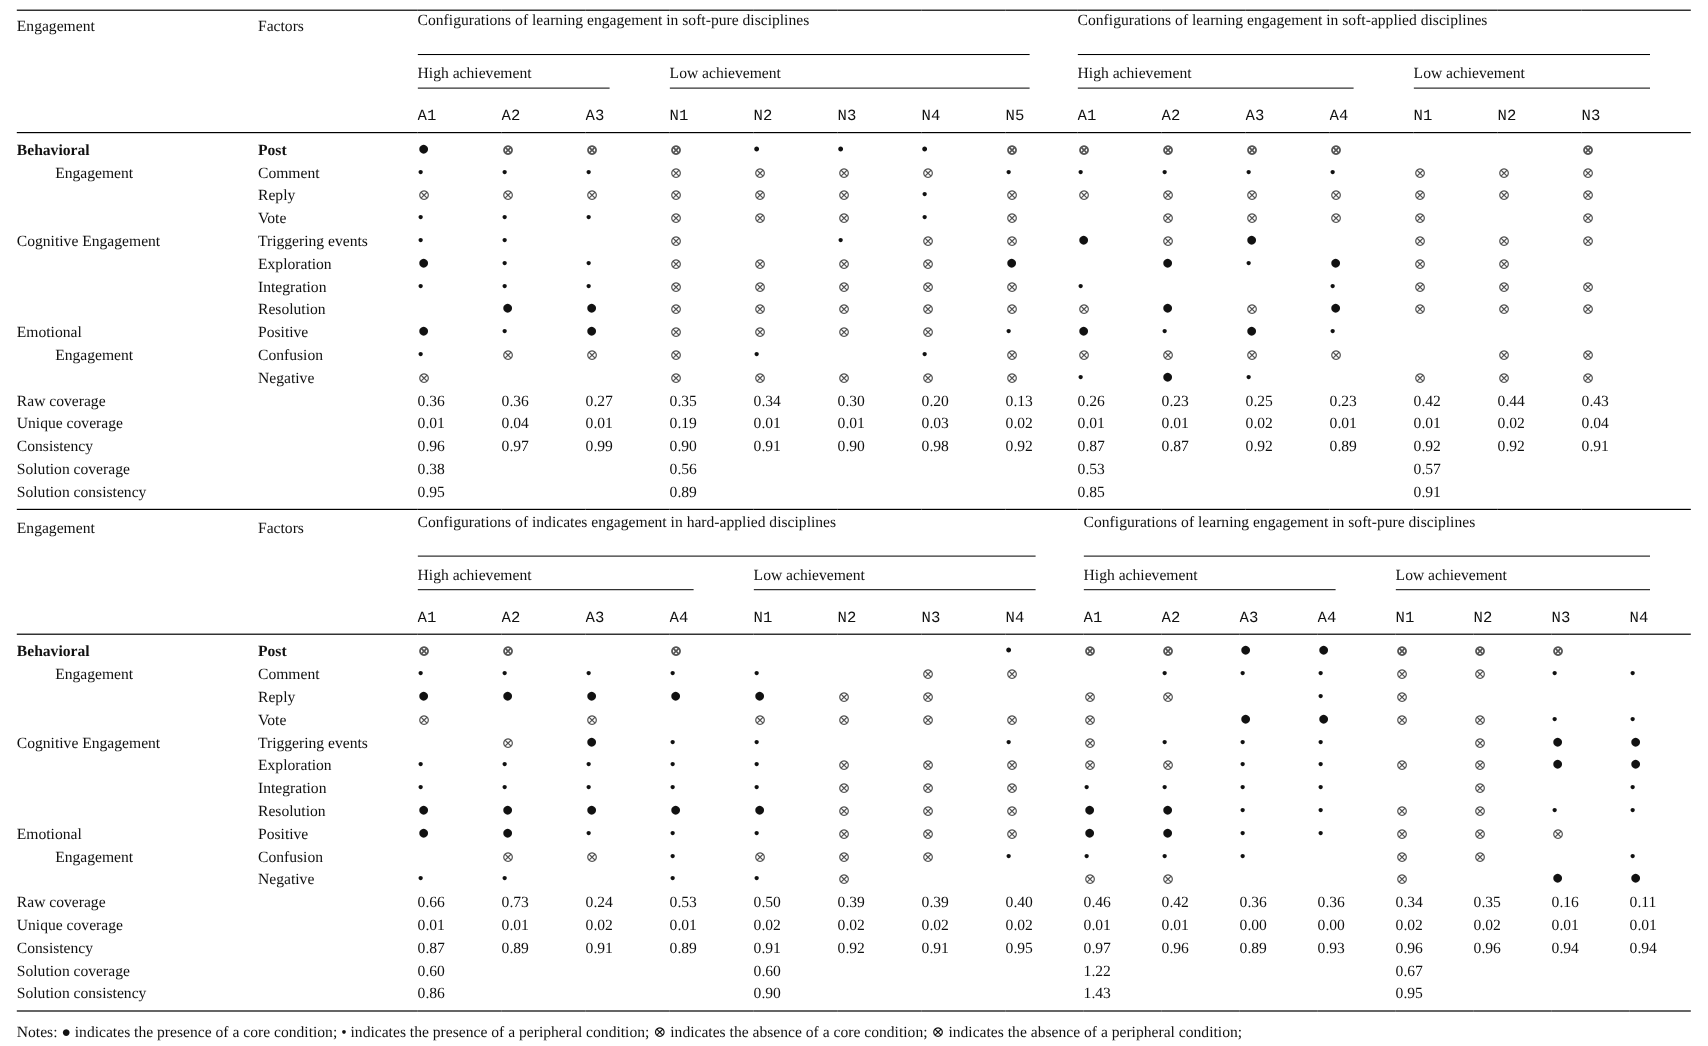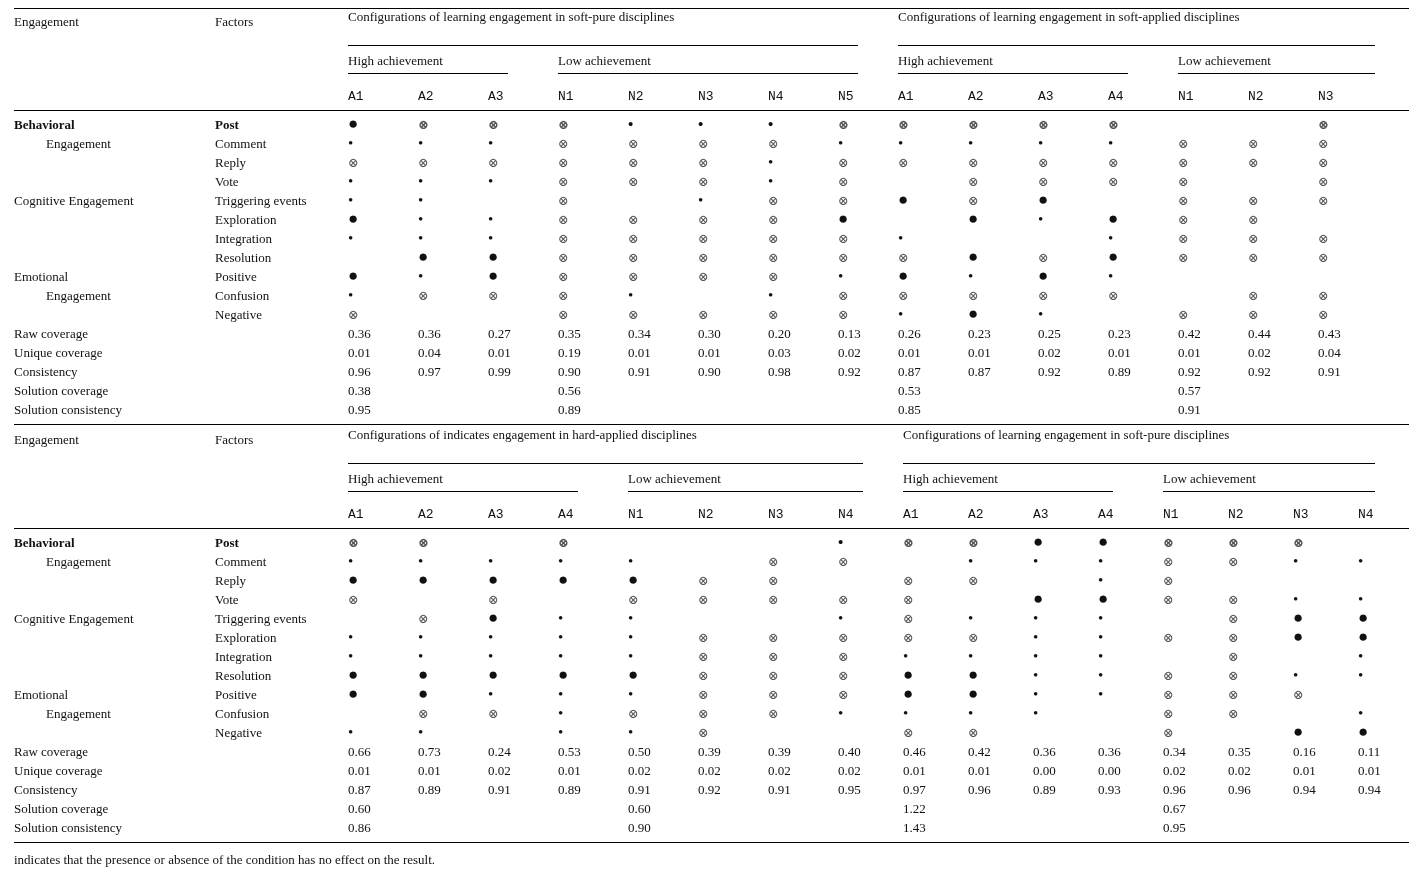--- a/index.html
+++ b/index.html
@@ -782,16 +782,17 @@
             <td class="num"></td>
             <td class="num">0.95</td>
             <td class="num"></td>
             <td class="num"></td>
             <td class="num"></td>
           </tr>
         </tbody>
       </table>
     </div>
   <div id="notes">
+    <div>Notes: ● indicates the presence of a core condition; • indicates the presence of a peripheral condition; ⊗ indicates the absence of a core condition; ⊗ indicates the absence of a peripheral condition;</div>
     <div>indicates that the presence or absence of the condition has no effect on the result.</div>
   </div>
 
 </div>
 
 </body></html>

